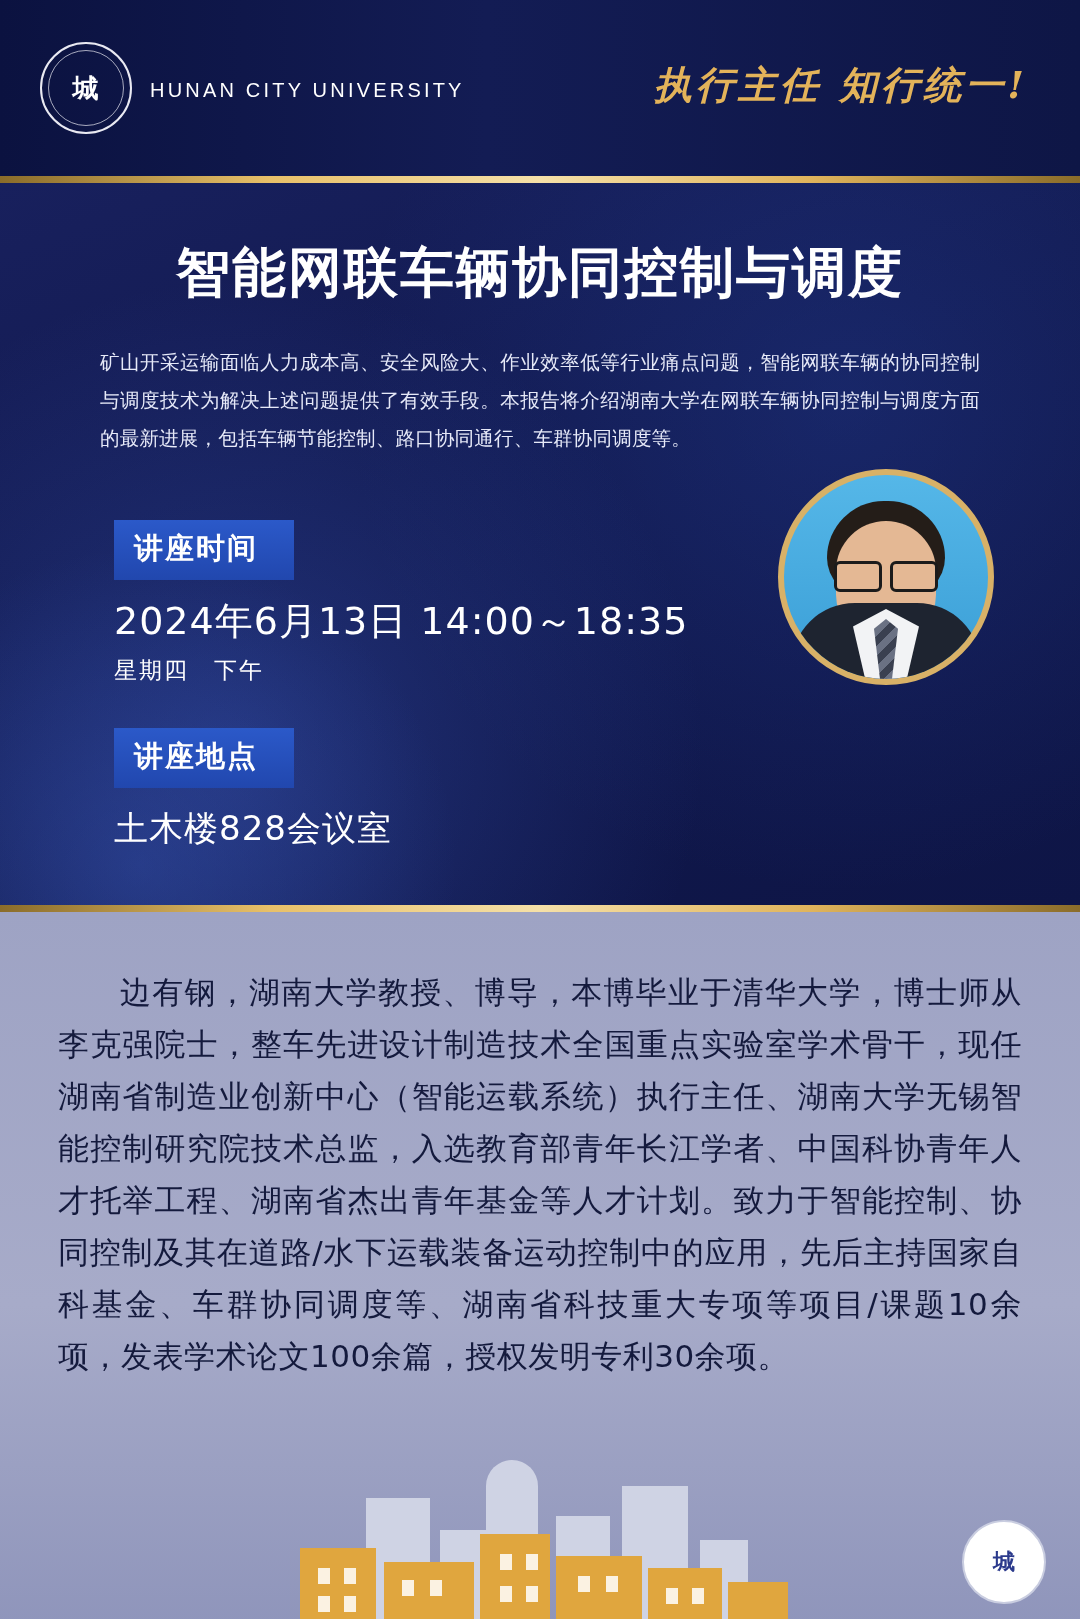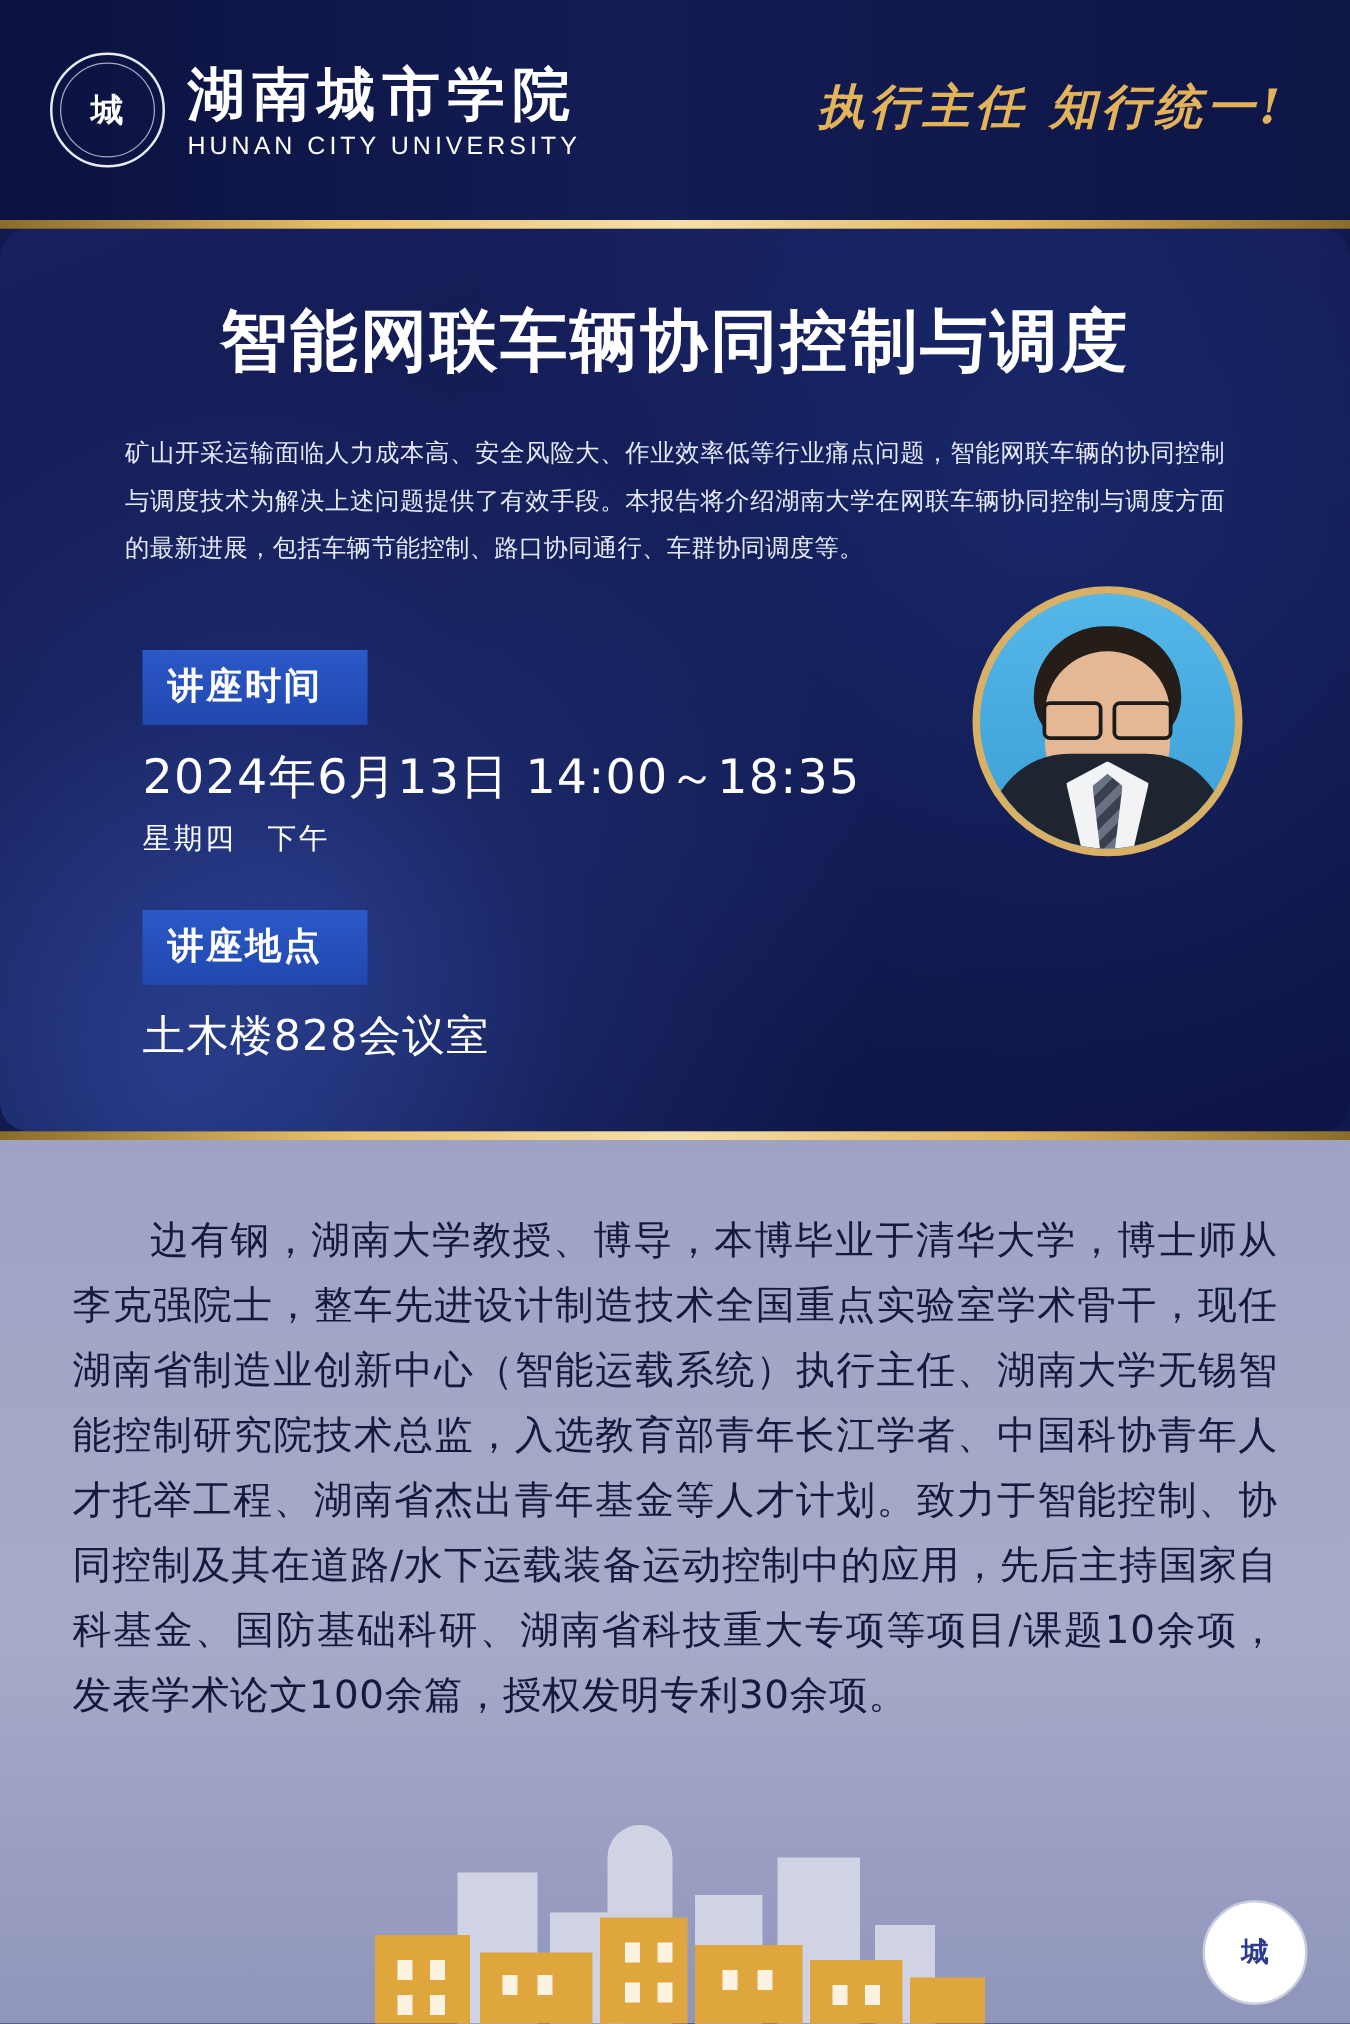--- a/index.html
+++ b/index.html
@@ -96,21 +96,20 @@
   
   .main {
     position: relative;
     height: 722px;
     background:
       radial-gradient(circle at 22% 78%, rgba(60,90,190,0.38) 0%, rgba(60,90,190,0) 46%),
       radial-gradient(circle at 78% 30%, rgba(40,70,165,0.30) 0%, rgba(40,70,165,0) 50%),
       linear-gradient(160deg, #18205d 0%, #121a50 40%, #0e1546 100%);
     padding: 46px 60px 0 60px;
     overflow: hidden;
-    border-radius: 23px;
   }
   .main::before {
     content: "";
     position: absolute;
     width: 640px; height: 640px;
     left: -180px; bottom: -280px;
     border-radius: 50%;
     background: radial-gradient(circle, rgba(70,110,220,0.28) 0%, rgba(70,110,220,0) 70%);
   }
   .title {
@@ -318,21 +317,20 @@
 <div class="poster">
 
   <div class="header">
     <div class="logo-wrap">
       <div class="seal">
         <div class="seal-inner">
           <span class="seal-mark">城</span>
         </div>
       </div>
       <div>
-        <div class="uni-name-cn">湖南城市学院</div>
         <div class="uni-name-en">HUNAN CITY UNIVERSITY</div>
       </div>
     </div>
     <div class="motto">执行主任 知行统一!</div>
   </div>
   <div class="gold-rule"></div>
 
   <div class="main">
 
     <div class="title">智能网联车辆协同控制与调度</div>
@@ -355,21 +353,21 @@
         <div class="p-body"></div>
         <div class="p-shirt"></div>
         <div class="p-tie"></div>
       </div>
     </div>
   </div>
 
   <div class="gold-rule"></div>
 
   <div class="bio-section">
-    <div class="bio-text">边有钢，湖南大学教授、博导，本博毕业于清华大学，博士师从李克强院士，整车先进设计制造技术全国重点实验室学术骨干，现任湖南省制造业创新中心（智能运载系统）执行主任、湖南大学无锡智能控制研究院技术总监，入选教育部青年长江学者、中国科协青年人才托举工程、湖南省杰出青年基金等人才计划。致力于智能控制、协同控制及其在道路/水下运载装备运动控制中的应用，先后主持国家自科基金、国防基础科研、湖南省科技重大专项等项目/课题10余项，发表学术论文100余篇，授权发明专利30余项。</div>
+    <div class="bio-text">边有钢，湖南大学教授、博导，本博毕业于清华大学，博士师从李克强院士，整车先进设计制造技术全国重点实验室学术骨干，现任湖南省制造业创新中心（智能运载系统）执行主任、湖南大学无锡智能控制研究院技术总监，入选教育部青年长江学者、中国科协青年人才托举工程、湖南省杰出青年基金等人才计划。致力于智能控制、协同控制及其在道路/水下运载装备运动控制中的应用，先后主持国家自科基金、车群协同调度等、湖南省科技重大专项等项目/课题10余项，发表学术论文100余篇，授权发明专利30余项。</div>
 
     <div class="skyline">
       <div class="bld white" style="left:366px; bottom:0; width:64px; height:128px;"></div>
       <div class="bld white" style="left:440px; bottom:0; width:58px; height:96px;"></div>
       <div class="bld white" style="left:486px; bottom:0; width:52px; height:166px; border-radius:26px 26px 0 0;"></div>
       <div class="bld white" style="left:556px; bottom:0; width:54px; height:110px;"></div>
       <div class="bld white" style="left:622px; bottom:0; width:66px; height:140px;"></div>
       <div class="bld white" style="left:700px; bottom:0; width:48px; height:86px;"></div>
 
       <div class="bld" style="left:300px; bottom:0; width:76px; height:78px;"></div>

